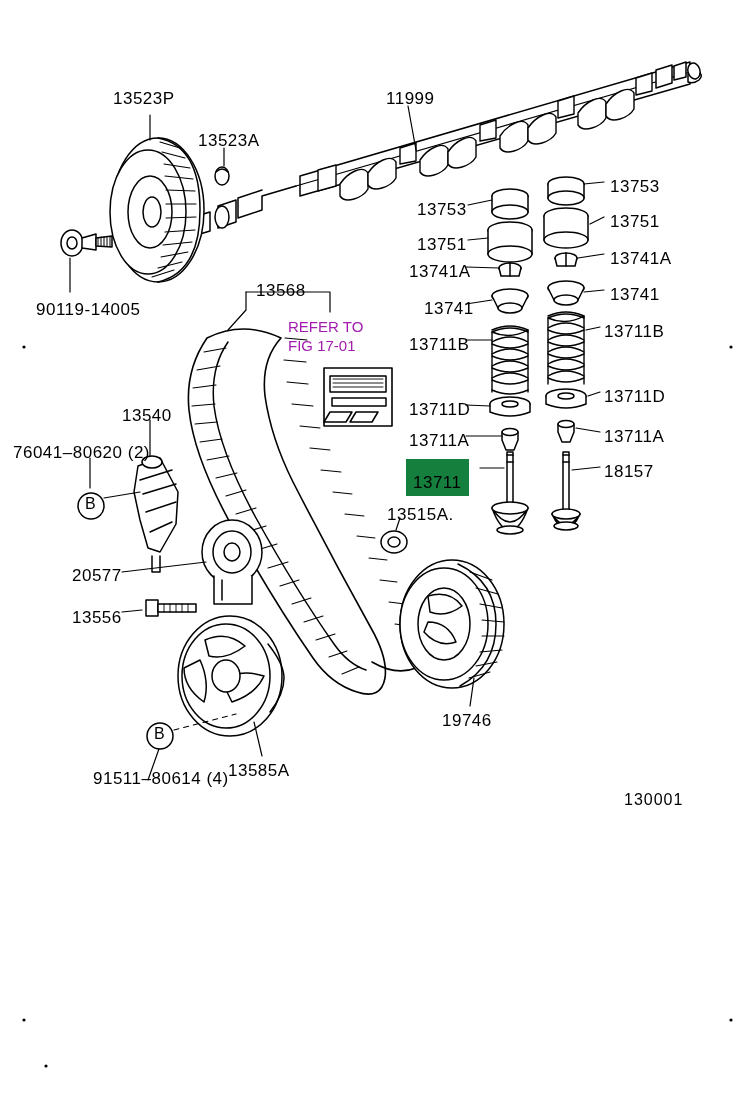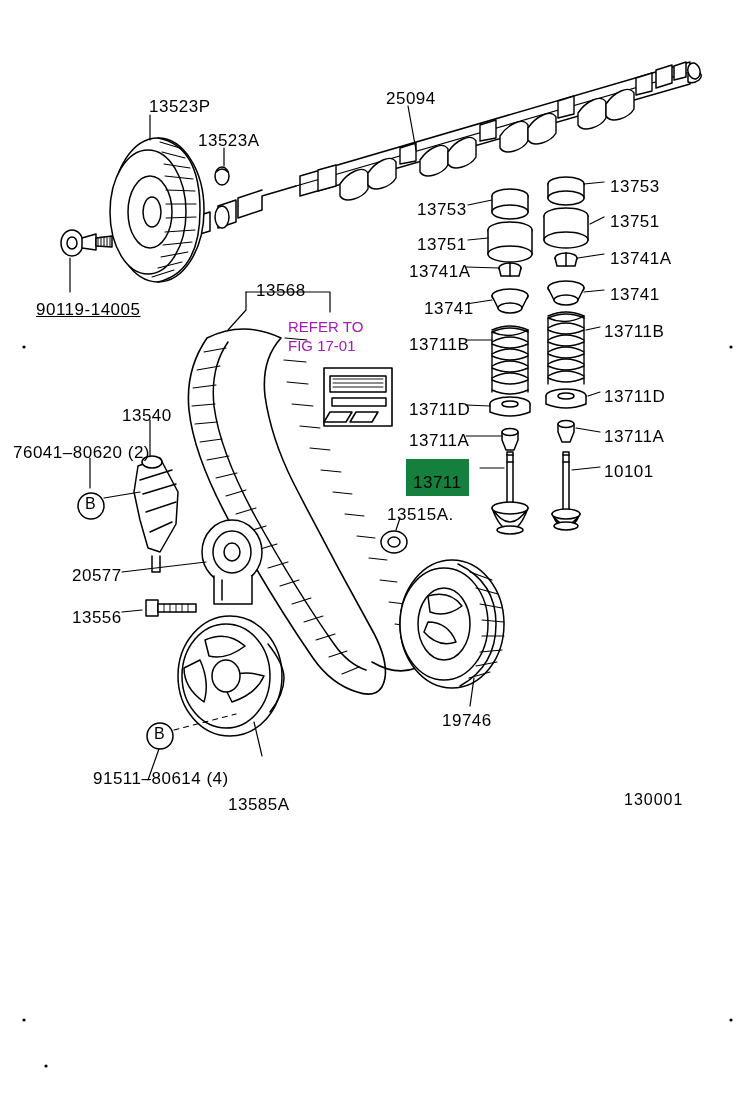--- a/index.html
+++ b/index.html
@@ -432,51 +432,51 @@
         <circle cx="731" cy="1020" r="1.6"></circle>
       </g>
     </g>
   </svg>
 
   <div class="refer-text" style="left:288px; top:317px;">
     <span>REFER TO</span><br>
     <span>FIG 17-01</span>
   </div>
 
-  <div class="lbl" style="left:113px; top:97px;margin-left:36px;">13523P</div>
+  <div class="lbl" style="left:113px; top:89px;">13523P</div>
   <div class="lbl" style="left:198px; top:131px;">13523A</div>
-  <div class="lbl" style="left:386px; top:89px;">25094</div>
+  <div class="lbl" style="left:386px; top:89px;">11999</div>
 
   <div class="lbl" style="left:610px; top:177px;">13753</div>
   <div class="lbl" style="left:417px; top:200px;">13753</div>
   <div class="lbl" style="left:610px; top:212px;">13751</div>
   <div class="lbl" style="left:417px; top:235px;">13751</div>
   <div class="lbl" style="left:610px; top:249px;">13741A</div>
   <div class="lbl" style="left:409px; top:262px;">13741A</div>
   <div class="lbl" style="left:610px; top:285px;">13741</div>
   <div class="lbl" style="left:424px; top:299px;">13741</div>
   <div class="lbl" style="left:604px; top:322px;">13711B</div>
   <div class="lbl" style="left:409px; top:335px;">13711B</div>
   <div class="lbl" style="left:604px; top:387px;">13711D</div>
   <div class="lbl" style="left:409px; top:400px;">13711D</div>
   <div class="lbl" style="left:604px; top:427px;">13711A</div>
   <div class="lbl" style="left:409px; top:431px;">13711A</div>
-  <div class="lbl" style="left:604px; top:462px;">10101</div>
+  <div class="lbl" style="left:604px; top:462px;">18157</div>
 
   <div class="lbl highlight" style="left:406px; top:459px;">13711</div>
 
-  <div class="lbl" style="left:36px;  top:300px;text-decoration:underline;">90119-14005</div>
+  <div class="lbl" style="left:36px;  top:300px;">90119-14005</div>
   <div class="lbl" style="left:256px; top:281px;">13568</div>
   <div class="lbl" style="left:122px; top:406px;">13540</div>
   <div class="lbl" style="left:13px;  top:443px;">76041–80620 (2)</div>
   <div class="lbl" style="left:72px;  top:566px;">20577</div>
   <div class="lbl" style="left:72px;  top:608px;">13556</div>
   <div class="lbl" style="left:387px; top:505px;">13515A.</div>
   <div class="lbl" style="left:442px; top:711px;">19746</div>
-  <div class="lbl" style="left:228px; top:761px;margin-top:34px;">13585A</div>
+  <div class="lbl" style="left:228px; top:761px;">13585A</div>
   <div class="lbl" style="left:93px;  top:769px;">91511–80614 (4)</div>
 
   <div class="lbl" style="left:85px; top:495px; font-size:16px;">B</div>
   <div class="lbl" style="left:154px; top:725px; font-size:16px;">B</div>
 
   <div class="lbl figno" style="left:624px; top:791px;text-align:right;">130001</div>
 
 </div>
 
 </body></html>

